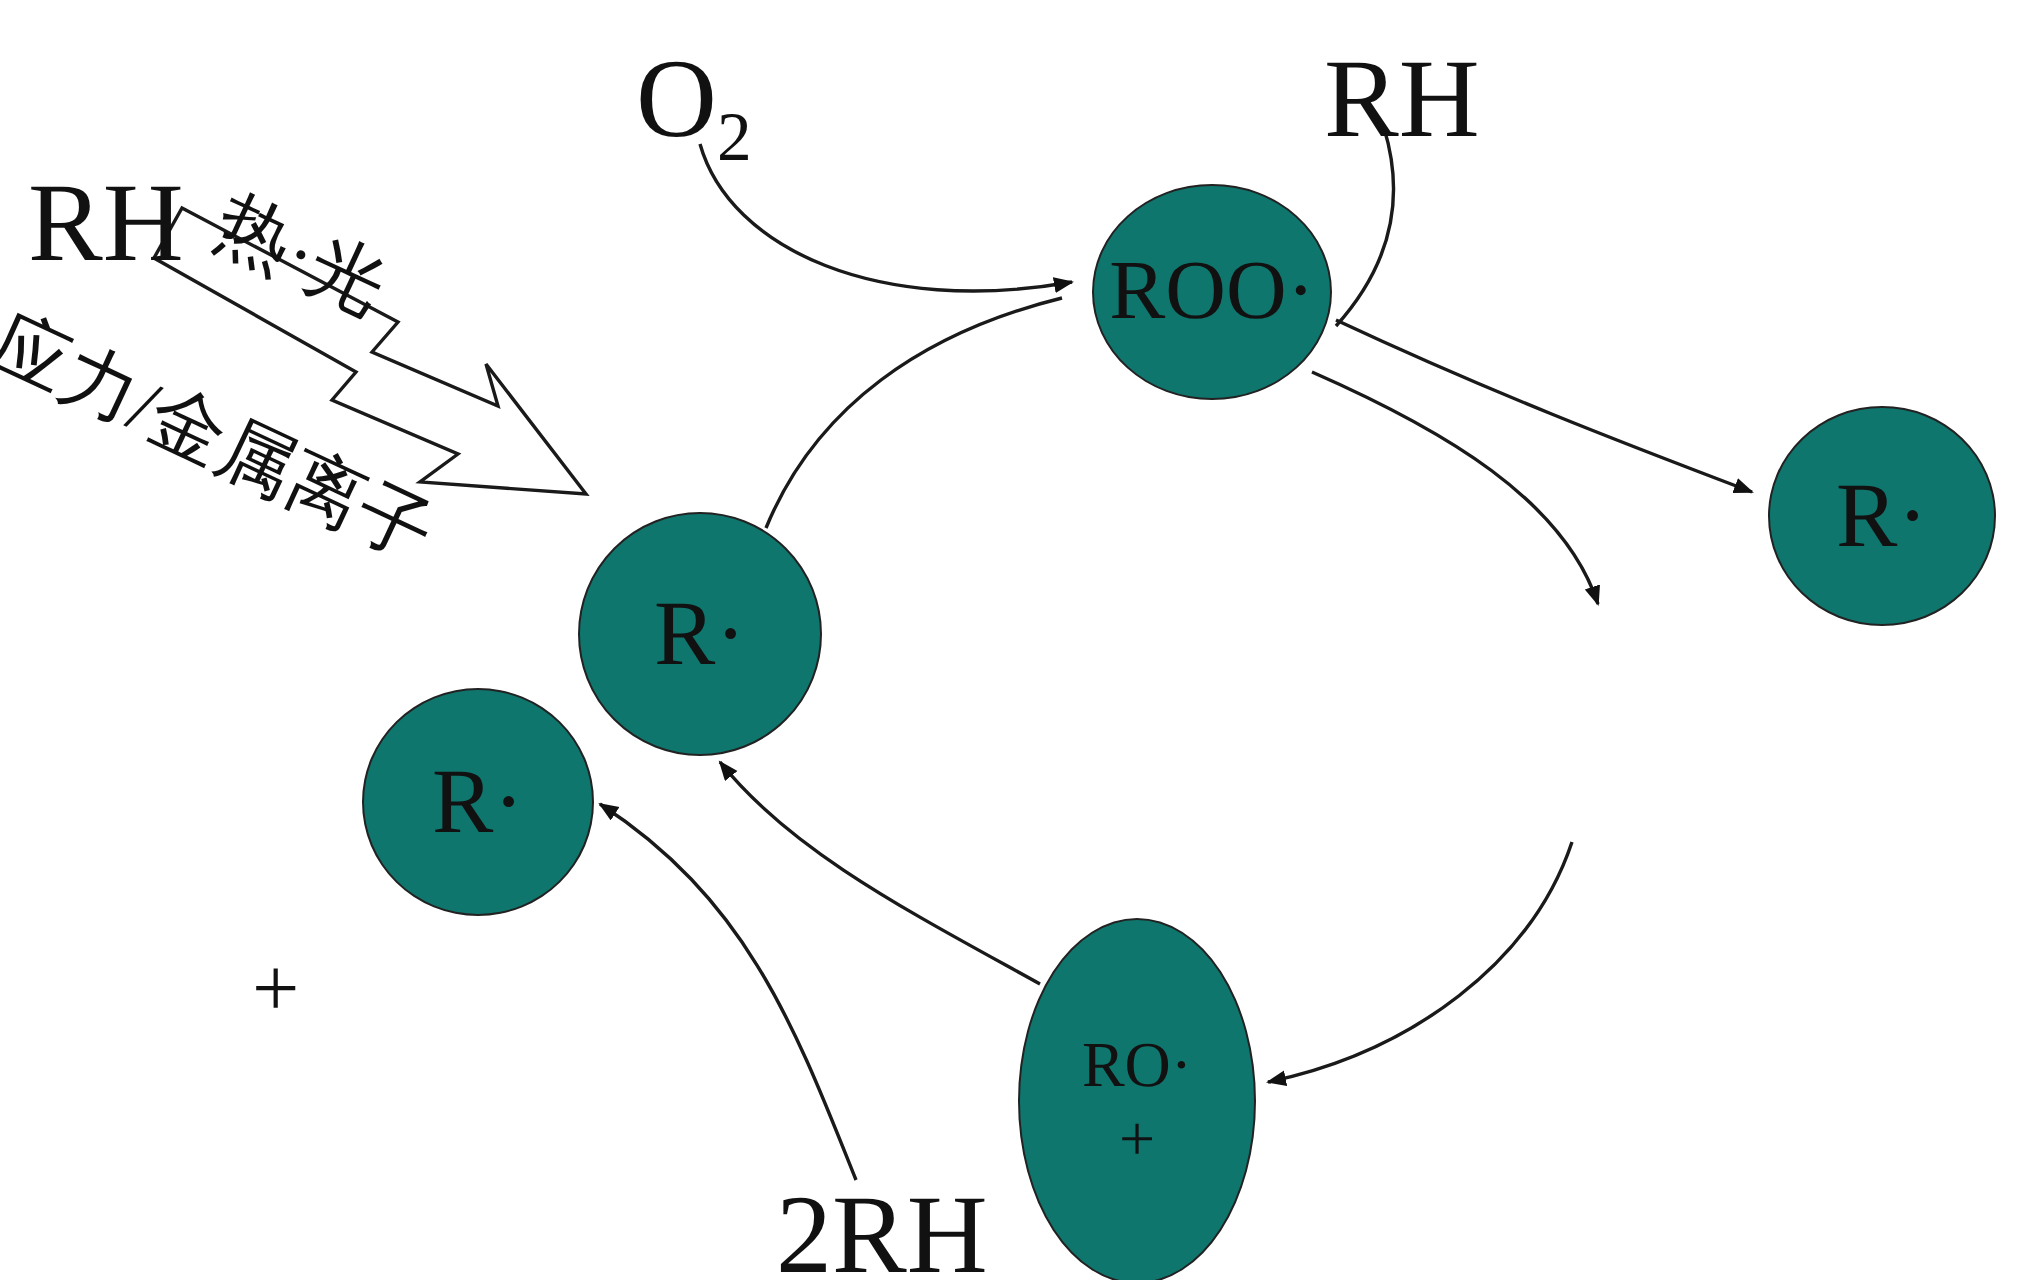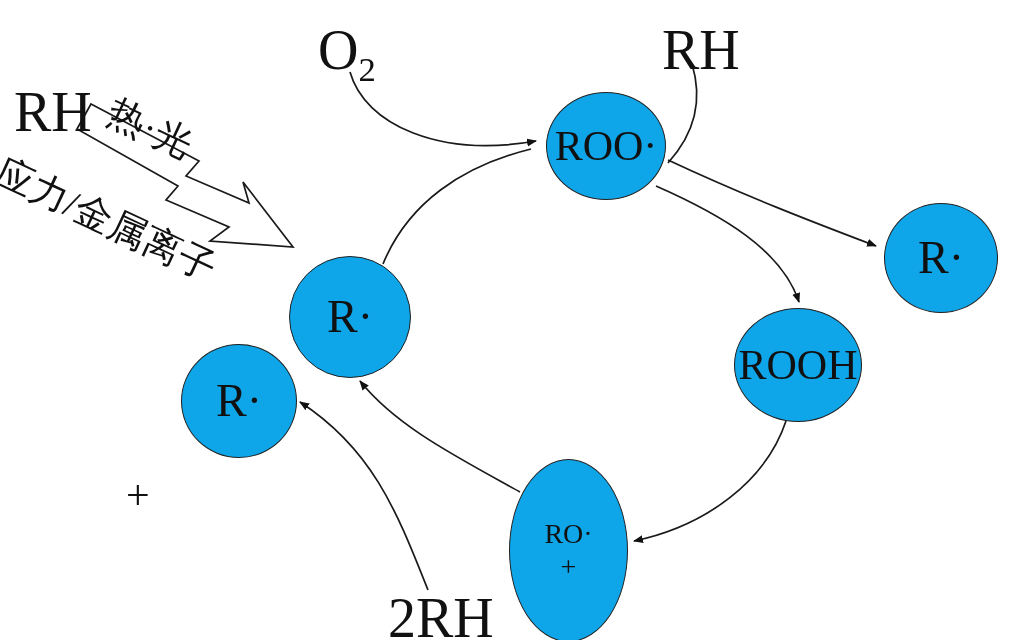--- a/index.html
+++ b/index.html
@@ -9,32 +9,32 @@
     background:#ffffff;
     overflow:hidden;
     font-family:"Liberation Serif","DejaVu Serif",serif;
     color:#111;
   }
   .arrows{position:absolute;left:0;top:0;z-index:1;}
   .node{
     position:absolute;
     border:1.7px solid #222;
     border-radius:50%;
-    background:#0ea5e9;
+    background:#0f766e;
     display:flex;
     align-items:center;
     justify-content:center;
     flex-direction:column;
     z-index:2;
     text-align:center;
   }
   .node span{display:block;}
   .node-text{font-size:42px;line-height:1;}
   .node-text-lg{font-size:46px;line-height:1;}
-  .node-text-sm{font-size:28px;line-height:1.15;text-align:center;}
+  .node-text-sm{font-size:32px;line-height:1.15;text-align:center;}
   .label{
     position:absolute;
     z-index:2;
     line-height:1;
     white-space:nowrap;
   }
   .lbl-44{font-size:56px;}
   .lbl-42{font-size:42px;}
   .cjk{
     font-size:38px;
@@ -80,23 +80,20 @@
   </div>
 
   <div class="node" style="left:546px;top:92px;width:118px;height:106px;">
     <span class="node-text">ROO·</span>
   </div>
 
   <div class="node" style="left:884px;top:203px;width:112px;height:108px;">
     <span class="node-text-lg">R·</span>
   </div>
 
-  <div class="node" style="left:734px;top:308px;width:126px;height:112px;">
-    <span class="node-text">ROOH</span>
-  </div>
 
   <div class="node" style="left:509px;top:459px;width:117px;height:181px;">
     <span class="node-text-sm">RO·</span>
     <span class="node-text-sm">+</span>
   </div>
 
   <div class="node" style="left:181px;top:344px;width:114px;height:112px;">
     <span class="node-text-lg">R·</span>
   </div>
 

